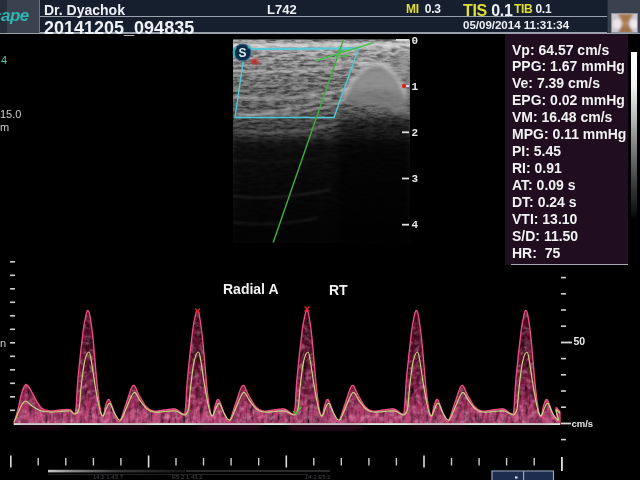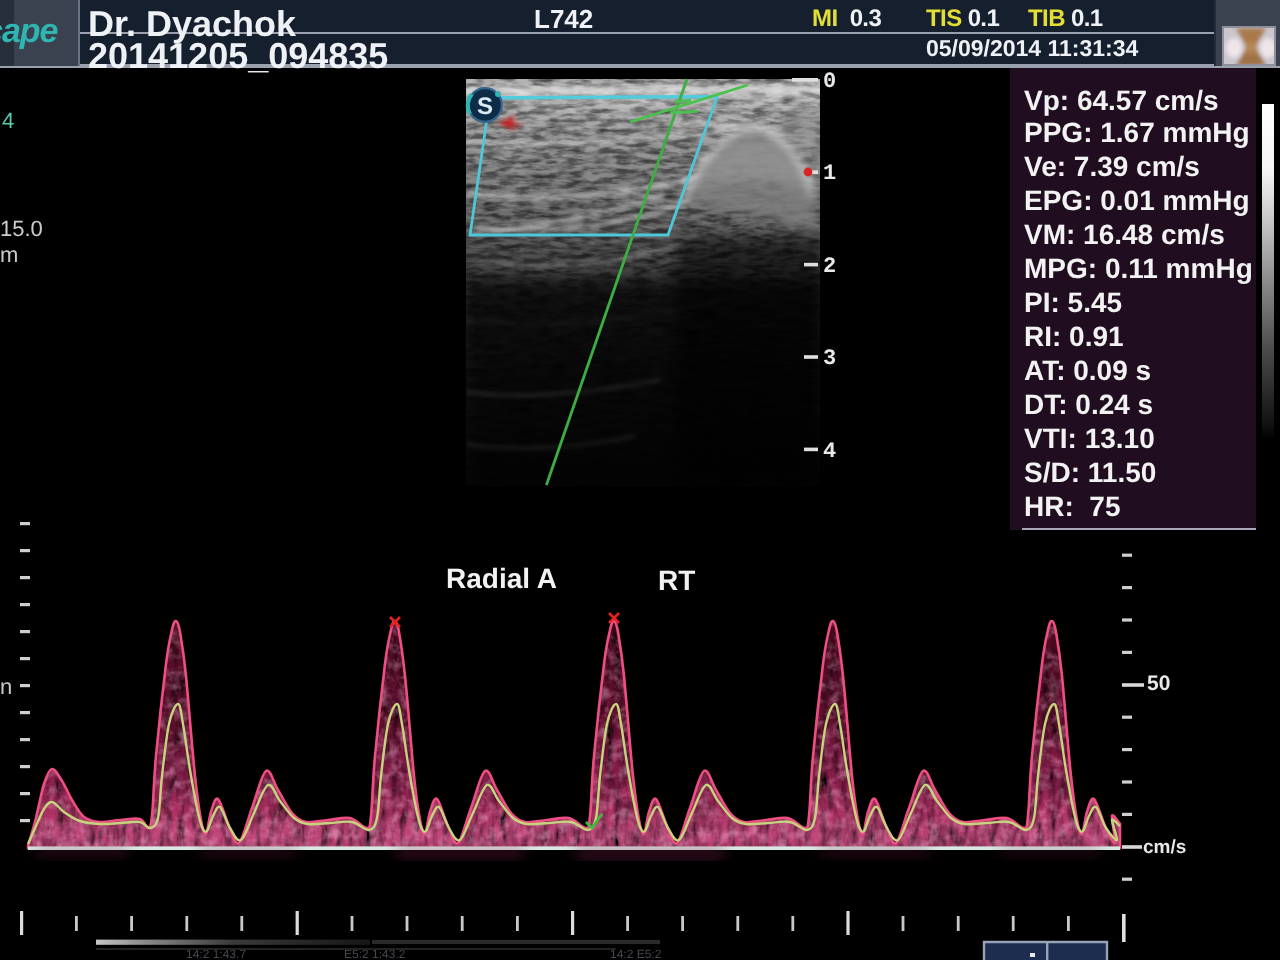--- a/index.html
+++ b/index.html
@@ -10,24 +10,24 @@
 <div style="position:absolute;left:0;top:0;width:640px;height:33px;background:#39424e"></div>
 <div style="position:absolute;left:0;top:0;width:7px;height:33px;background:#272f3b"></div>
 <div style="position:absolute;left:40px;top:0;width:567px;height:33px;background:#161f2e;border-bottom:1px solid #99a1ae;box-sizing:border-box"></div>
 <div style="position:absolute;left:40px;top:16px;width:567px;height:1px;background:#99a1ae"></div>
 <div style="position:absolute;left:39px;top:0;width:1px;height:33px;background:#6b7484"></div>
 <div style="position:absolute;left:607px;top:0;width:1px;height:33px;background:#252d38"></div>
 <div style="position:absolute;left:0;top:33px;width:640px;height:1px;background:#99a1ae"></div>
 <div style="position:absolute;left:0;top:5px;width:38px;height:24px;overflow:hidden;color:#2fb5b2;font-style:italic;font-weight:bold;font-size:17px;letter-spacing:-0.5px">
     <span style="position:absolute;left:-8px;top:1px">cape</span>
   </div>
-<div class="bold" style="position:absolute;left:44px;top:1.5px;font-size:18px;color:#eef1f5">Dr. Dyachok</div>
+<div class="bold" style="position:absolute;left:44px;top:1.5px;font-size:14px;color:#eef1f5">Dr. Dyachok</div>
 <div class="bold" style="position:absolute;left:267px;top:1.5px;font-size:13px;color:#eef1f5">L742</div>
 <div class="bold" style="position:absolute;left:406px;top:2px;font-size:12px;letter-spacing:-0.3px;color:#e3de35">MI&nbsp;&nbsp;<span style="color:#eef1f5">0.3</span></div>
-<div class="bold" style="position:absolute;left:463px;top:2px;font-size:12px;letter-spacing:-0.3px;color:#e3de35">TIS&nbsp;<span style="color:#eef1f5">0.1</span></div>
+<div class="bold" style="position:absolute;left:463px;top:2px;font-size:16px;letter-spacing:-0.3px;color:#e3de35">TIS&nbsp;<span style="color:#eef1f5">0.1</span></div>
 <div class="bold" style="position:absolute;left:514px;top:2px;font-size:12px;letter-spacing:-0.3px;color:#e3de35">TIB&nbsp;<span style="color:#eef1f5">0.1</span></div>
 <div class="bold" style="position:absolute;left:44px;top:18px;font-size:18px;color:#eef1f5">20141205_094835</div>
 <div class="bold" style="position:absolute;left:463px;top:19px;font-size:11.5px;color:#eef1f5">05/09/2014 11:31:34</div>
 
 <div style="position:absolute;left:611px;top:13px;width:27px;height:20px;background:#cac6ce;border:1px solid #90909a;box-sizing:border-box;overflow:hidden">
 <svg width="27" height="20">
       <g filter="url(#thblur)">
 <path d="M6,0 L21,0 L16,9 L11,9 Z" fill="#a5713f" opacity="0.9"></path>
 <path d="M6,19 L21,19 L16,10 L11,10 Z" fill="#9a6838" opacity="0.9"></path>
 <rect x="10.5" y="7" width="6" height="6" fill="#b58550" opacity="0.8"></rect>
@@ -40,21 +40,21 @@
         </filter>
       </defs>
     </svg></div>
 
 <div style="position:absolute;left:505px;top:34px;width:123px;height:231px;background:#200e20"></div>
 <div style="position:absolute;left:511px;top:264px;width:117px;height:1px;background:#a8a8b8"></div>
 <div class="bold" style="position:absolute;left:0;top:0;font-size:14px;color:#f2f2f2;white-space:nowrap">
     <div style="position:absolute;left:512px;top:42px">Vp: 64.57 cm/s</div>
     <div style="position:absolute;left:512px;top:58.0px">PPG: 1.67 mmHg</div>
     <div style="position:absolute;left:512px;top:75.0px">Ve: 7.39 cm/s</div>
-    <div style="position:absolute;left:512px;top:92.0px">EPG: 0.01 mmHg</div>
+    <div style="position:absolute;left:512px;top:92.0px">EPG: 0.02 mmHg</div>
     <div style="position:absolute;left:512px;top:109.0px">VM: 16.48 cm/s</div>
     <div style="position:absolute;left:512px;top:126.0px">MPG: 0.11 mmHg</div>
     <div style="position:absolute;left:512px;top:143.0px">PI: 5.45</div>
     <div style="position:absolute;left:512px;top:160.0px">RI: 0.91</div>
     <div style="position:absolute;left:512px;top:177.0px">AT: 0.09 s</div>
     <div style="position:absolute;left:512px;top:194.0px">DT: 0.24 s</div>
     <div style="position:absolute;left:512px;top:211.0px">VTI: 13.10</div>
     <div style="position:absolute;left:512px;top:228.0px">S/D: 11.50</div>
     <div style="position:absolute;left:512px;top:245.0px">HR:&nbsp; 75</div>
   </div>

